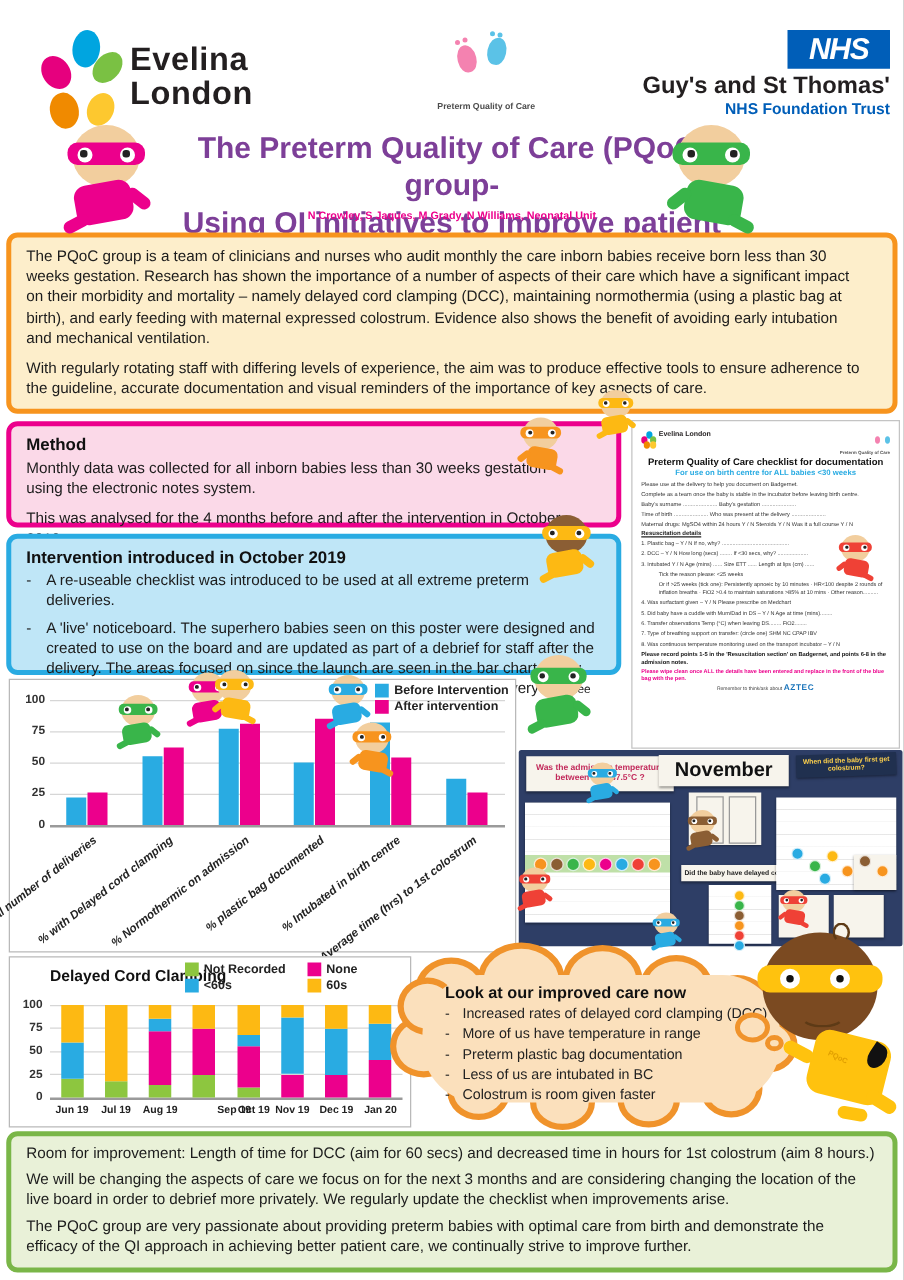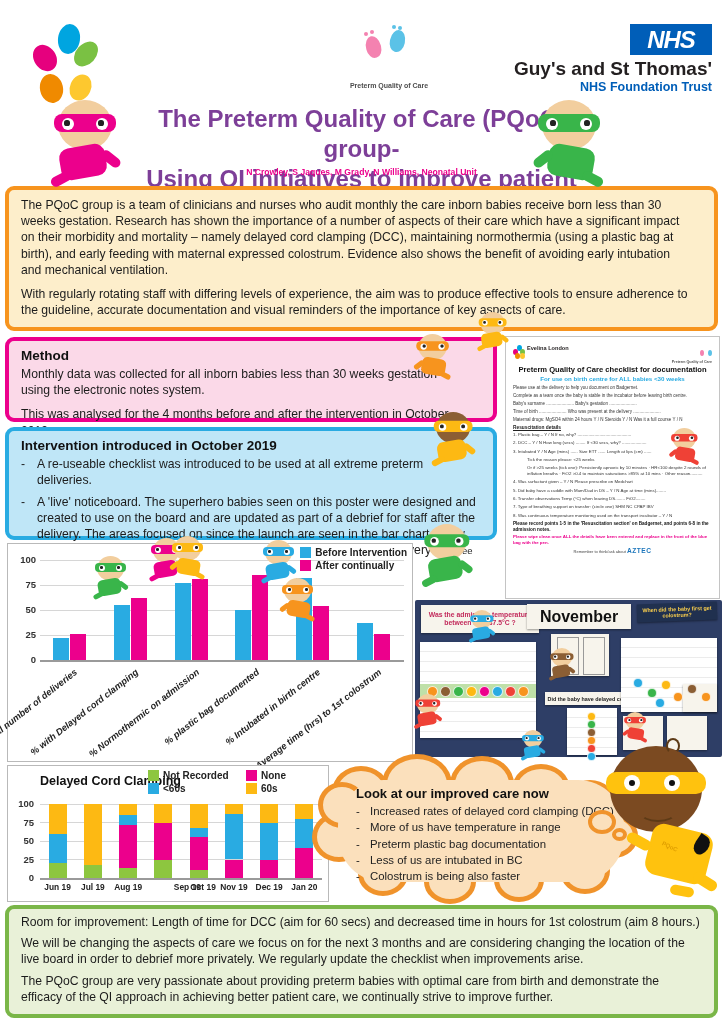--- a/index.html
+++ b/index.html
@@ -110,20 +110,24 @@
 <body>
 
 <div class="poster">
 
   <div class="ev-flower">
     <i class="petal" style="left:24px;top:0;width:22px;height:30px;background:#00A5E0;transform:rotate(8deg);"></i>
     <i class="petal" style="left:42px;top:16px;width:20px;height:28px;background:#7AC143;transform:rotate(42deg);"></i>
     <i class="petal" style="left:0;top:20px;width:22px;height:28px;background:#E6007E;transform:rotate(-34deg);"></i>
     <i class="petal" style="left:6px;top:50px;width:23px;height:29px;background:#F08A00;transform:rotate(-12deg);"></i>
     <i class="petal" style="left:36px;top:50px;width:21px;height:27px;background:#FDC82F;transform:rotate(24deg);"></i>
+  </div>
+  <div class="ev-text">
+    <div>Evelina</div>
+    <div>London</div>
   </div>
 
   <div class="feet">
     <i class="foot" style="left:32px;top:6px;width:15px;height:22px;background:#F482B0;transform:rotate(-14deg);"></i>
     <i class="toe" style="left:30px;top:2px;width:4px;height:4px;background:#F482B0;"></i>
     <i class="toe" style="left:36px;top:0;width:4px;height:4px;background:#F482B0;"></i>
     <i class="foot" style="left:56px;top:0;width:15px;height:22px;background:#5BC2E7;transform:rotate(12deg);"></i>
     <i class="toe" style="left:58px;top:-5px;width:4px;height:4px;background:#5BC2E7;"></i>
     <i class="toe" style="left:64px;top:-4px;width:4px;height:4px;background:#5BC2E7;"></i>
     <div class="feet-label">Preterm Quality of Care</div>
@@ -247,21 +251,21 @@
       <div class="bar" style="left: 348.667px; top: 79px; width: 16px; height: 37px; background: rgb(41, 171, 226);"></div>
       <div class="bar" style="left: 365.667px; top: 90px; width: 16px; height: 26px; background: rgb(236, 0, 140);"></div>
       <div class="xlab-rot" style="left: 168.667px; top: 123px;">Average time (hrs) to 1st colostrum</div>
       <div class="legend" style="right: 5px; top: 3px;">
         <div class="legend-item">
           <div class="swatch" style="background: rgb(41, 171, 226);"></div>
           <div>Before Intervention</div>
         </div>
         <div class="legend-item">
           <div class="swatch" style="background: rgb(236, 0, 140);"></div>
-          <div>After continually</div>
+          <div>After intervention</div>
         </div>
       </div>
     </div>
 
   <div class="abs" id="board">
     <div class="bcard" style="left:6px;top:5px;width:118px;height:28px;display:flex;align-items:center;justify-content:center;">
       <span style="font-size:6.8px;font-weight:bold;color:#C22A5B;text-align:center;line-height:1.2;">Was the admission temperature between 36.5-37.5°C ?</span>
     </div>
     <div class="bcard" style="left:112px;top:4px;width:104px;height:25px;display:flex;align-items:center;justify-content:center;">
       <span style="font-size:16px;font-weight:bold;color:#111;">November</span>
@@ -402,21 +406,21 @@
           <div class="cloud-row">
             <div class="dash">-</div>
             <div>Preterm plastic bag documentation</div>
           </div>
           <div class="cloud-row">
             <div class="dash">-</div>
             <div>Less of us are intubated in BC</div>
           </div>
           <div class="cloud-row">
             <div class="dash">-</div>
-            <div>Colostrum is being also faster</div>
+            <div>Colostrum is room given faster</div>
           </div>
         </div>
     </div>
   </div>
   <i class="tail abs" style="left:588px;top:810px;width:28px;height:24px;"></i>
   <i class="tail abs" style="left:612px;top:828px;width:15px;height:13px;"></i>
 
   <div class="abs" id="mascot">
     <div class="m-head">
       <div class="m-curl"></div>

